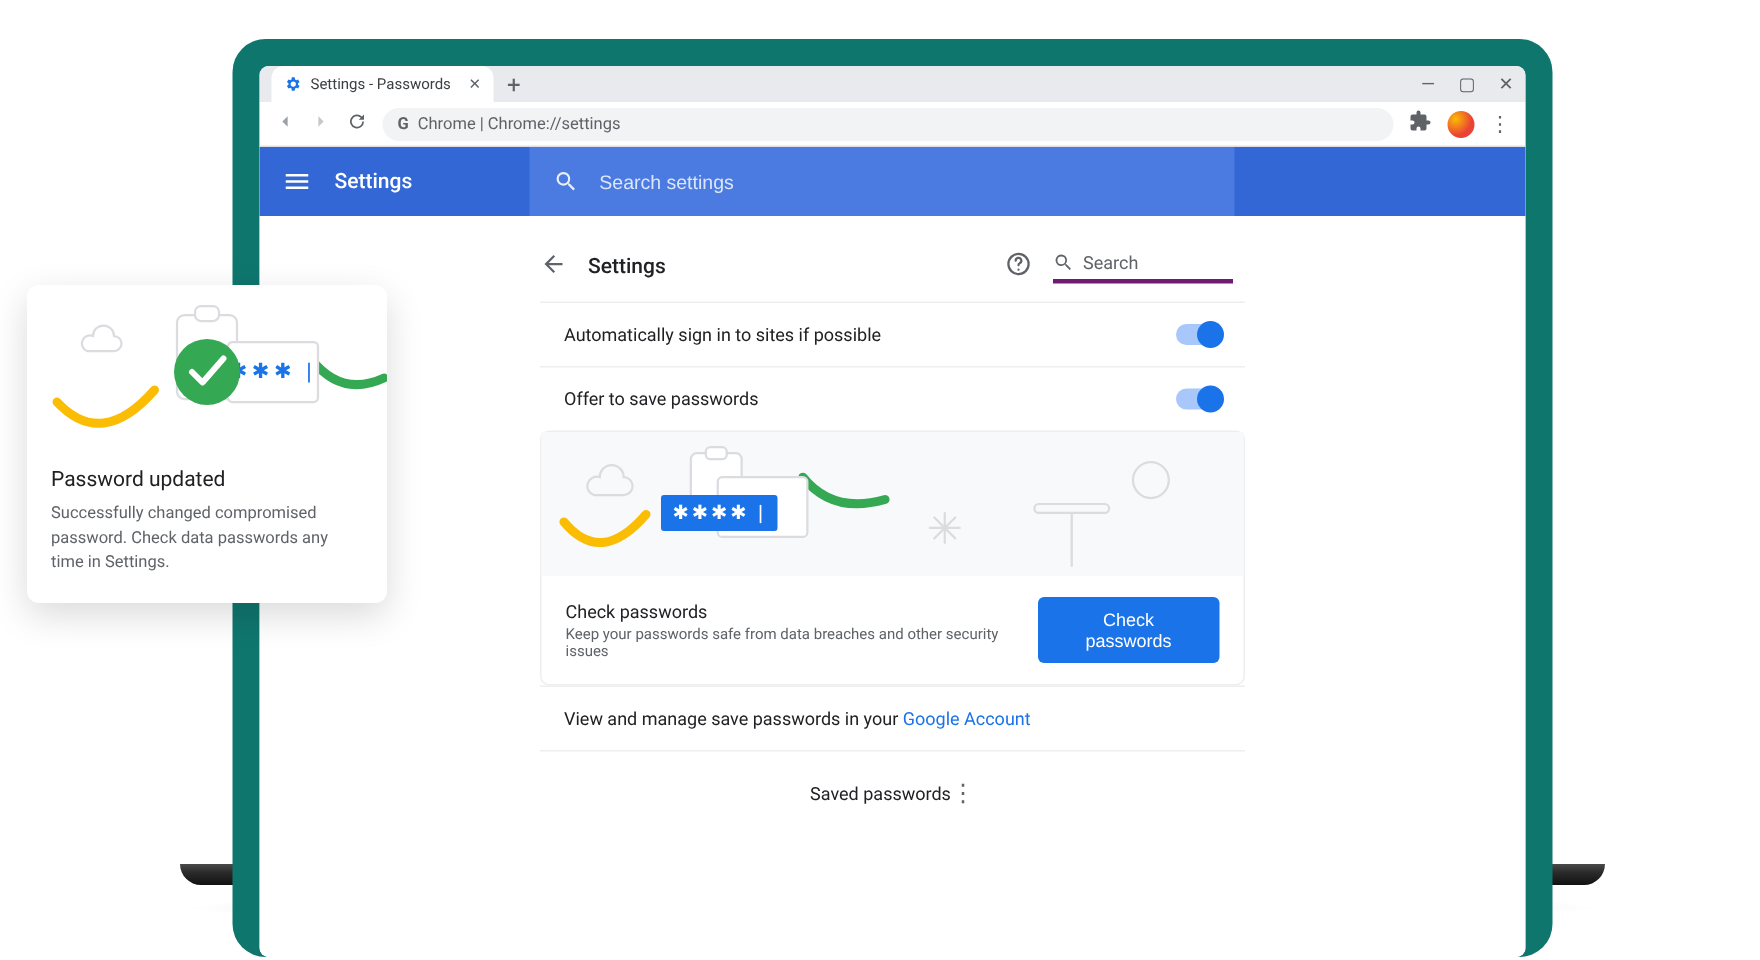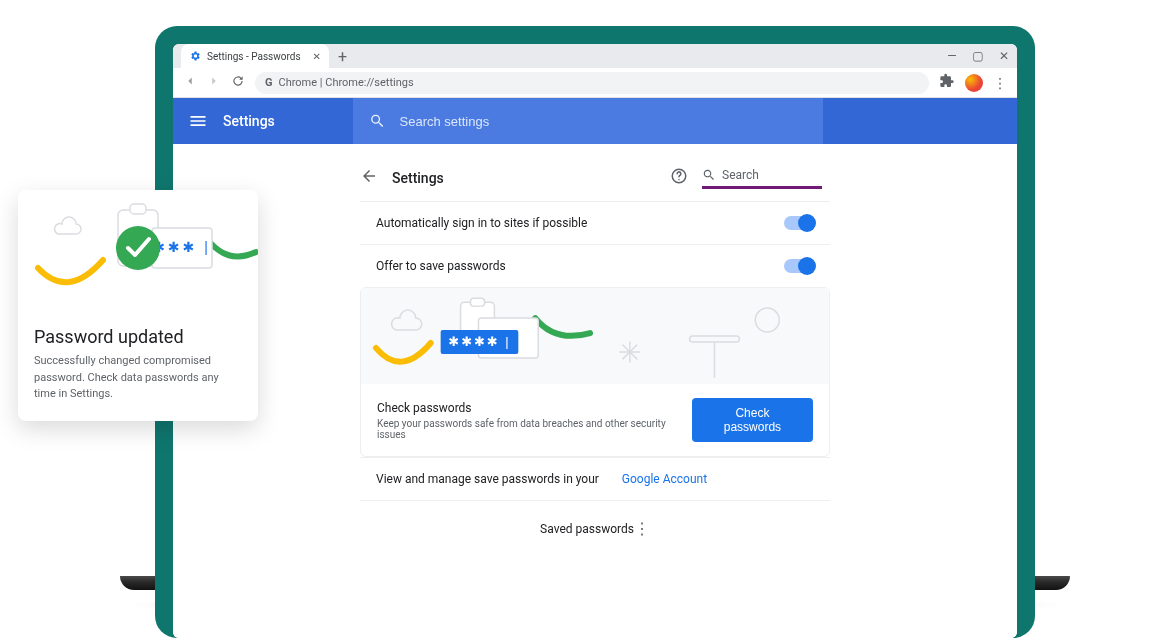--- a/index.html
+++ b/index.html
@@ -251,21 +251,21 @@
     font-weight:500;
     cursor:pointer;
   }
 
   .text-row {
     padding: 14px 16px;
     font-size: 12px;
     color:#202124;
     border-top: 1px solid #eee;
   }
-  .text-row .link { color:#1a73e8;margin-left:20px; }
+  .text-row .link { color:#1a73e8; }
 
   .saved-row {
     display:flex; align-items:center; justify-content:center;
     padding: 18px 16px;
     font-size: 12px;
     color:#202124;
     border-top: 1px solid #eee;
   }
   .kebab { color:#5f6368; font-size:16px; }
 
@@ -284,21 +284,21 @@
     position:absolute; right:10px; top:10px;
     color:#5f6368;
   }
   .toast-illus {
     height: 108px;
     background:#fff;
     display:flex; align-items:center; justify-content:center;
     position:relative;
   }
   .toast-body { padding: 14px 16px 18px; }
-  .toast-title { font-size: 18px; color:#202124; margin-bottom:6px;margin-top:14px; }
+  .toast-title { font-size: 14px; color:#202124; margin-bottom:6px; }
   .toast-text { font-size: 11px; color:#5f6368; line-height:1.5; }
 
 </style>
 </head>
 <body>
 
 <div class="laptop-shadow"></div>
 <div class="laptop-base"></div>
 <div class="laptop">
   <div class="screen">

